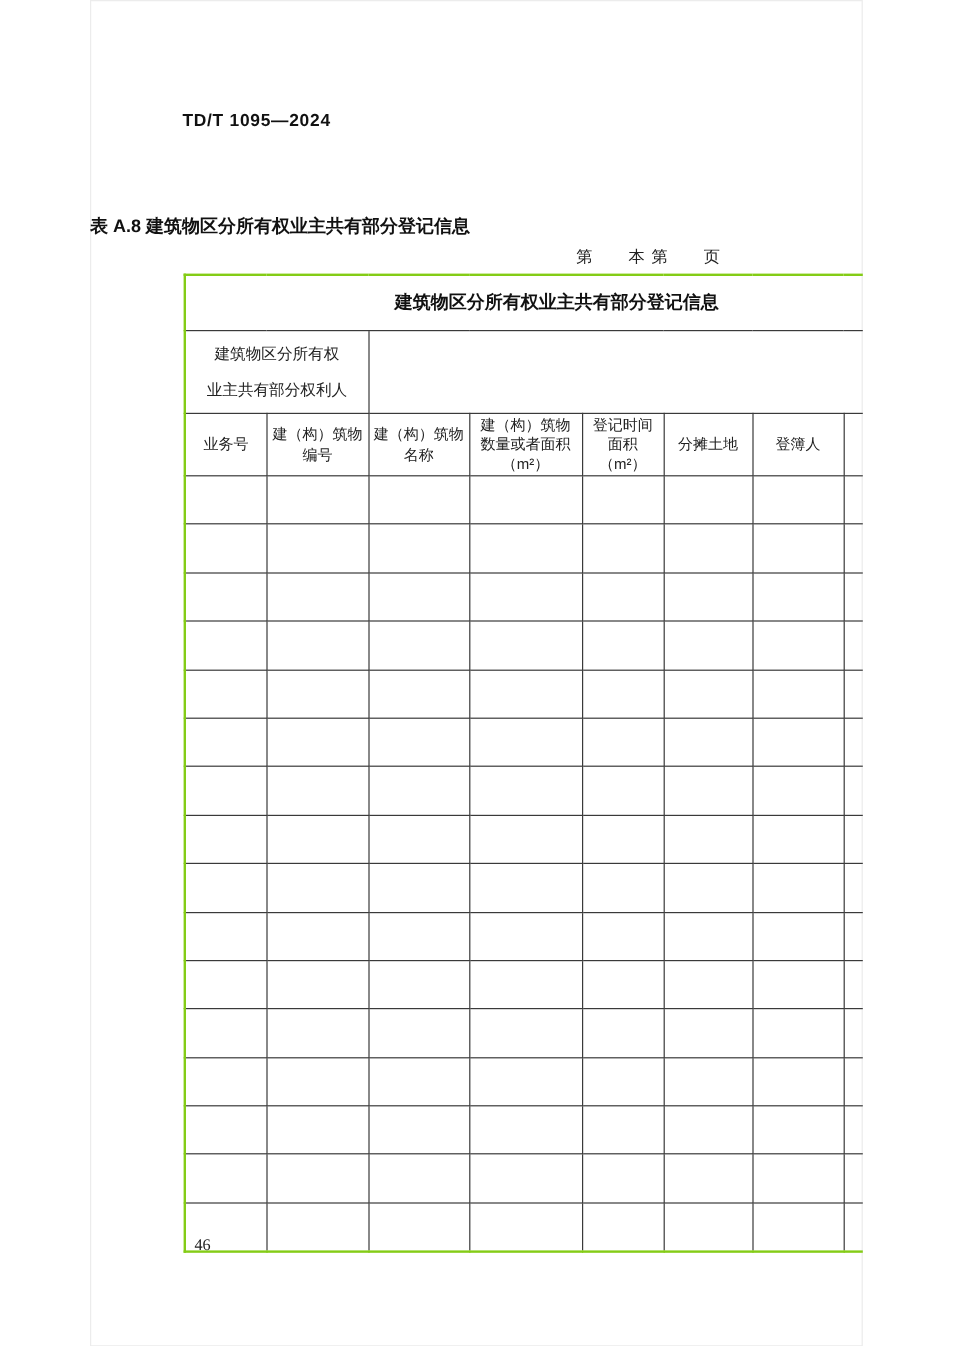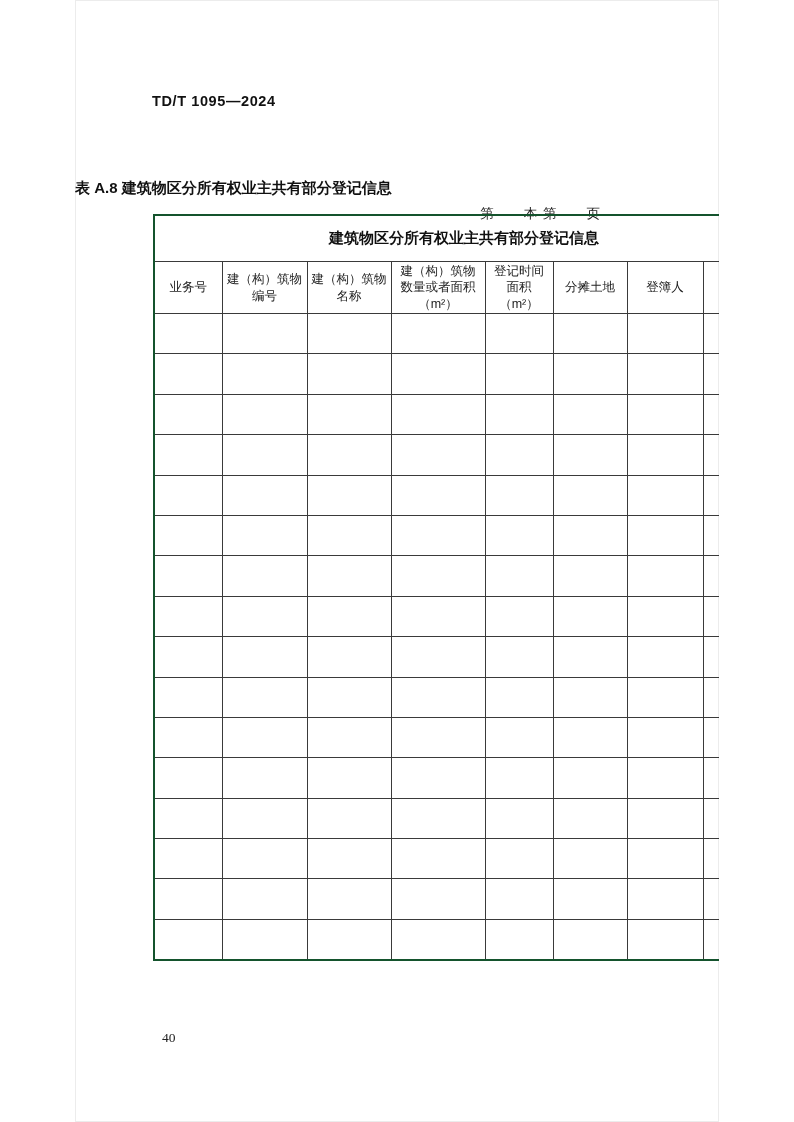--- a/index.html
+++ b/index.html
@@ -20,24 +20,24 @@
   }
   .table-caption {
     position:absolute; left:0; top:179px; width:100%;
     font-size:15px; font-weight:bold; color:#111;
   }
   .pagination {
     position:absolute; top:205px; right:118px;
     font-size:13.5px; color:#222; letter-spacing:1px;
   }
   table.reg-table {
-    position:absolute; left:78px; top:214px;
+    position:absolute; left:78px; top:228px;
     width:620px;
     border-collapse:collapse; table-layout:fixed;
-    border:2px solid #14532d;
+    border:2px solid #84cc16;
   }
   .reg-table td, .reg-table th {
     border:1px solid #3a3a3a;
     padding:0 2px;
     vertical-align:middle;
     text-align:center;
     overflow:hidden;
   }
   tr.title-row td {
     height:45px;
@@ -83,20 +83,25 @@
         <col style="width: 84px;">
         <col style="width: 94px;">
         <col style="width: 68px;">
         <col style="width: 74px;">
         <col style="width: 76px;">
         <col style="width: 71px;">
       </colgroup>
     <tbody>
       <tr class="title-row">
         <td colspan="8">建筑物区分所有权业主共有部分登记信息</td>
+      </tr>
+      <tr class="holder-row">
+        <td colspan="2" class="holder-label">建筑物区分所有权
+业主共有部分权利人</td>
+        <td colspan="6" class="holder-value"></td>
       </tr>
       <tr class="header-row" id="header-row">
           <th>业务号</th>
           <th>建（构）筑物
 编号</th>
           <th>建（构）筑物
 名称</th>
           <th>建（构）筑物
 数量或者面积
 （m²）</th>
@@ -264,15 +269,15 @@
           <td></td>
           <td></td>
           <td></td>
           <td></td>
           <td></td>
           <td></td>
         </tr>
       </tbody>
   </table>
 
-  <div class="page-number">40</div>
+  <div class="page-number">46</div>
 
 </div>
 
 </body></html>

